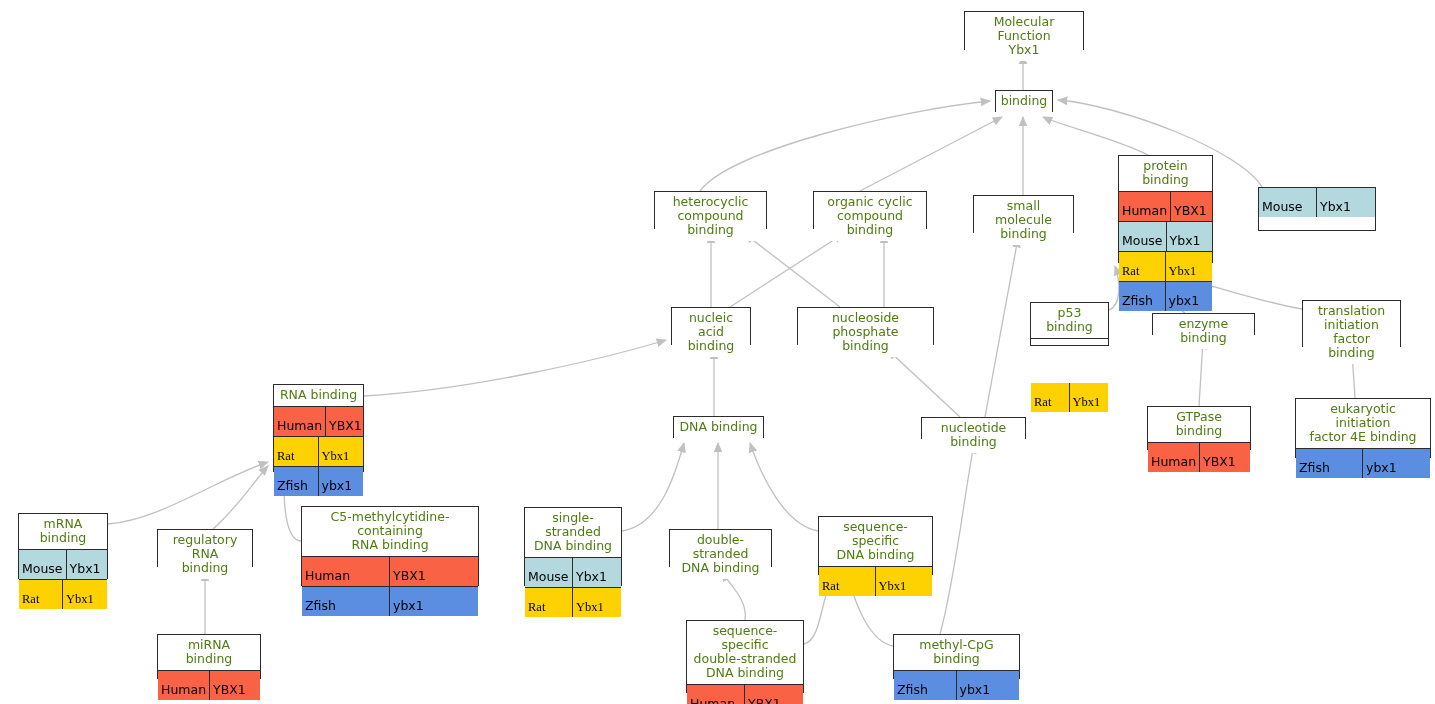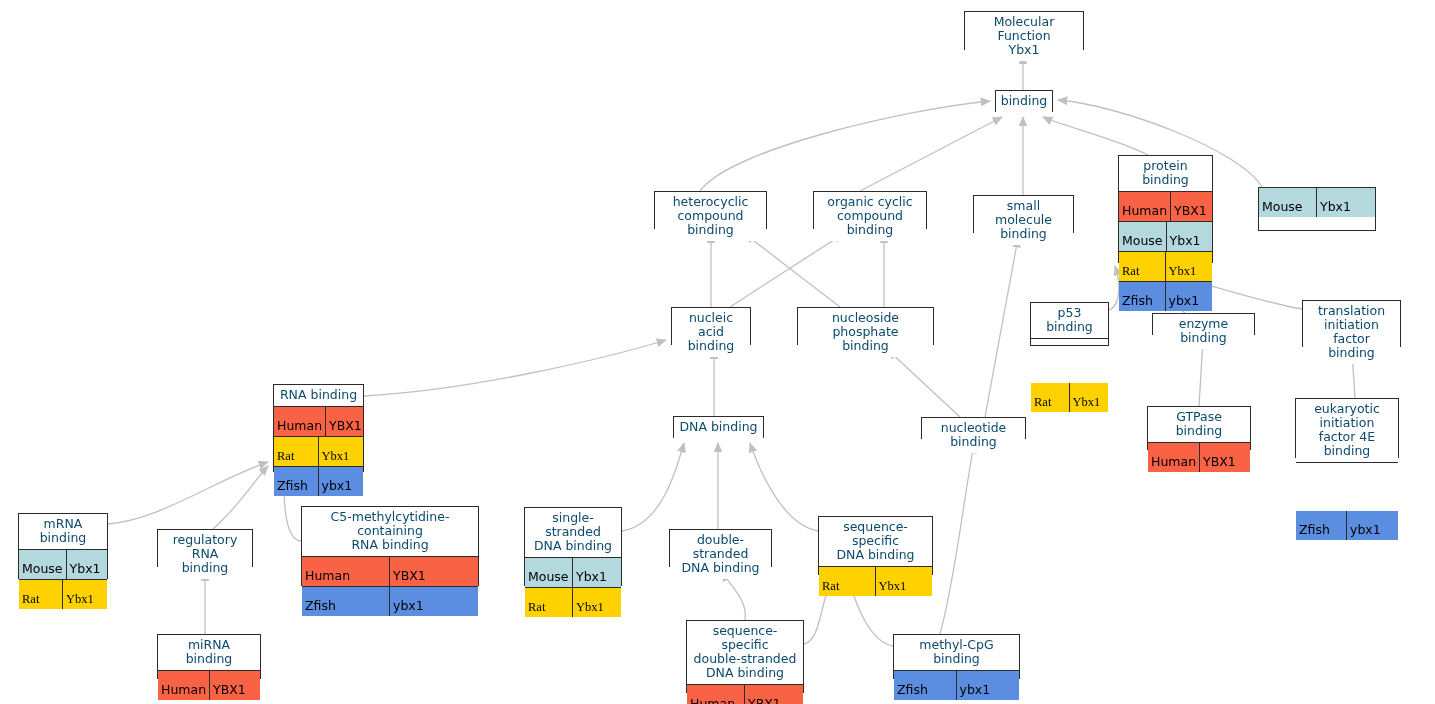--- a/index.html
+++ b/index.html
@@ -16,21 +16,21 @@
     box-sizing:border-box;
     border:1px solid #2b2b2b;
     background:#ffffff;
     display:flex;
     flex-direction:column;
     z-index:2;
   }
   .node .title{
     box-sizing:border-box;
     text-align:center;
-    color:#0c4a6e;
+    color:#4d7c0f;
     font-size:12.5px;
     line-height:14px;
     padding:3px 5px 4px 5px;
     background:#ffffff;
     white-space:pre-line;
   }
   .node.has-rows .title{border-bottom:1px solid #2b2b2b;}
   .row{
     display:flex;
     width:100%;
@@ -186,21 +186,21 @@
       <div class="node" style="left: 921px; top: 417px; width: 105px; height: 22px;">
         <div class="title" style="flex: 1 1 auto; display: flex; align-items: center; justify-content: center;">nucleotide binding</div>
       </div>
       <div class="node has-rows" style="left: 1147px; top: 406px; width: 104px; height: 44px;">
         <div class="title" style="flex: 1 1 auto; display: flex; align-items: center; justify-content: center;">GTPase binding</div>
         <div class="row sp-human">
           <div class="c left">Human</div>
           <div class="c">YBX1</div>
         </div>
       </div>
-      <div class="node has-rows" style="left: 1295px; top: 398px; width: 104px; height: 60px; gap: 48px;">
+      <div class="node has-rows" style="left: 1295px; top: 398px; width: 136px; height: 60px;">
         <div class="title" style="flex: 1 1 auto; display: flex; align-items: center; justify-content: center;">eukaryotic initiation
 factor 4E binding</div>
         <div class="row sp-zfish">
           <div class="c left">Zfish</div>
           <div class="c">ybx1</div>
         </div>
       </div>
       <div class="node has-rows" style="left: 18px; top: 513px; width: 90px; height: 66px;">
         <div class="title" style="flex: 1 1 auto; display: flex; align-items: center; justify-content: center;">mRNA binding</div>
         <div class="row sp-mouse">

